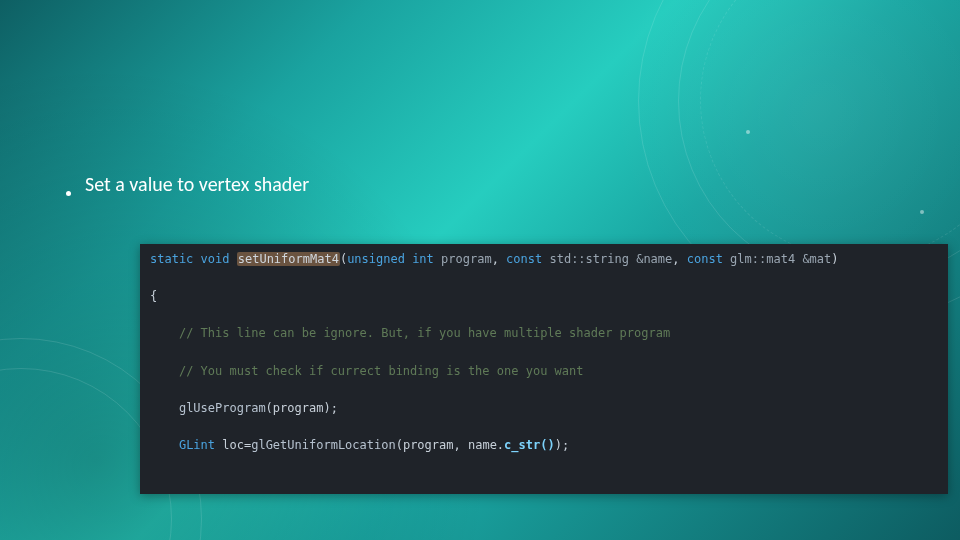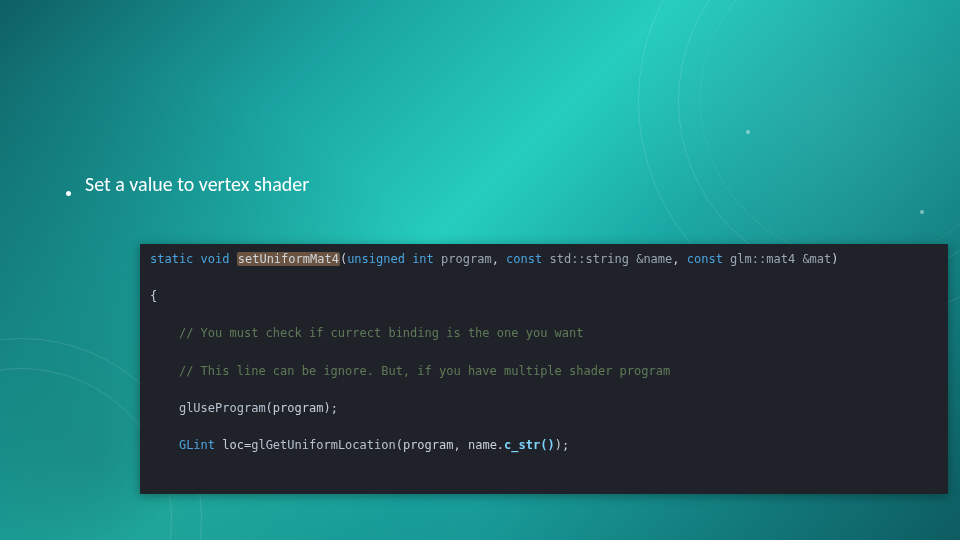--- a/index.html
+++ b/index.html
@@ -132,22 +132,22 @@
 
 
   <div class="bullet-row">
     <span class="bullet-dot"></span>
     <span class="bullet-text">Set a value to vertex shader</span>
   </div>
 
   <div class="code-panel">
     <pre class="code"><span class="line"><span class="tok-kw">static</span> <span class="tok-kw">void</span> <span class="tok-sel">setUniformMat4</span><span class="tok-punct">(</span><span class="tok-type">unsigned int</span> <span class="tok-param">program</span><span class="tok-punct">, </span><span class="tok-kw">const</span> <span class="tok-ns">std::string</span> <span class="tok-param">&amp;name</span><span class="tok-punct">, </span><span class="tok-kw">const</span> <span class="tok-ns">glm::mat4</span> <span class="tok-param">&amp;mat</span><span class="tok-punct">)</span></span>
 <span class="line"><span class="tok-punct">{</span></span>
+<span class="line">    <span class="tok-comment">// This line can be ignore. But, if you have multiple shader program</span></span>
 <span class="line">    <span class="tok-comment">// You must check if currect binding is the one you want</span></span>
-<span class="line">    <span class="tok-comment">// This line can be ignore. But, if you have multiple shader program</span></span>
 <span class="line">    <span class="tok-fn">glUseProgram</span><span class="tok-punct">(</span><span class="tok-var">program</span><span class="tok-punct">);</span></span>
 <span class="line">    <span class="tok-type">GLint</span> <span class="tok-var">loc</span><span class="tok-punct">=</span><span class="tok-fn">glGetUniformLocation</span><span class="tok-punct">(</span><span class="tok-var">program</span><span class="tok-punct">, </span><span class="tok-var">name</span><span class="tok-punct">.</span><span class="tok-member">c_str()</span><span class="tok-punct">);</span></span>
 
 
 
 
 
 
 </pre>
   </div>

